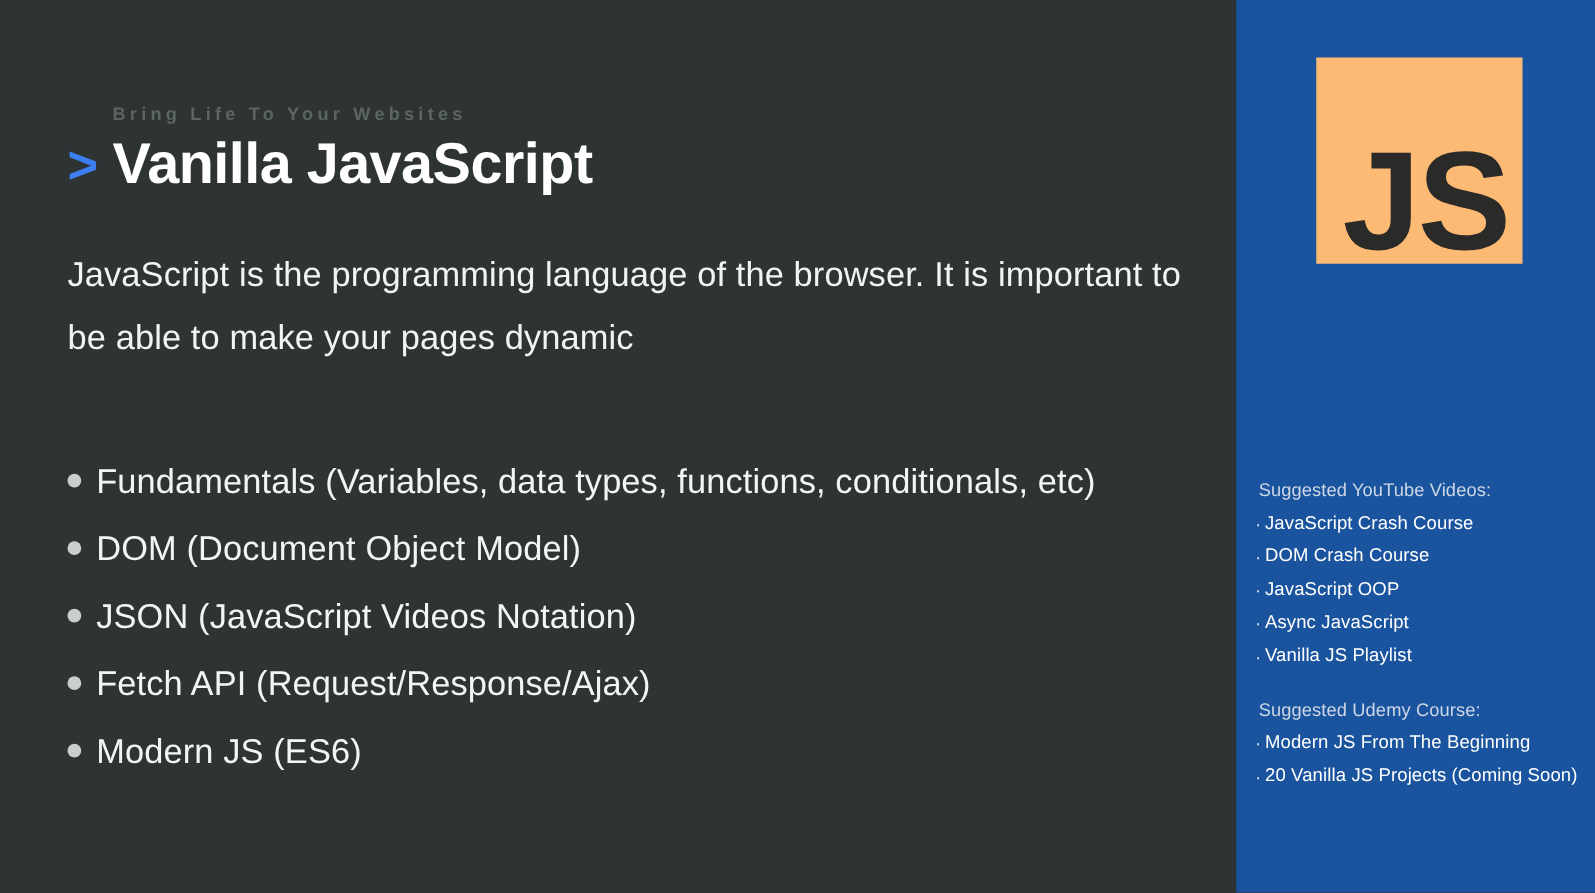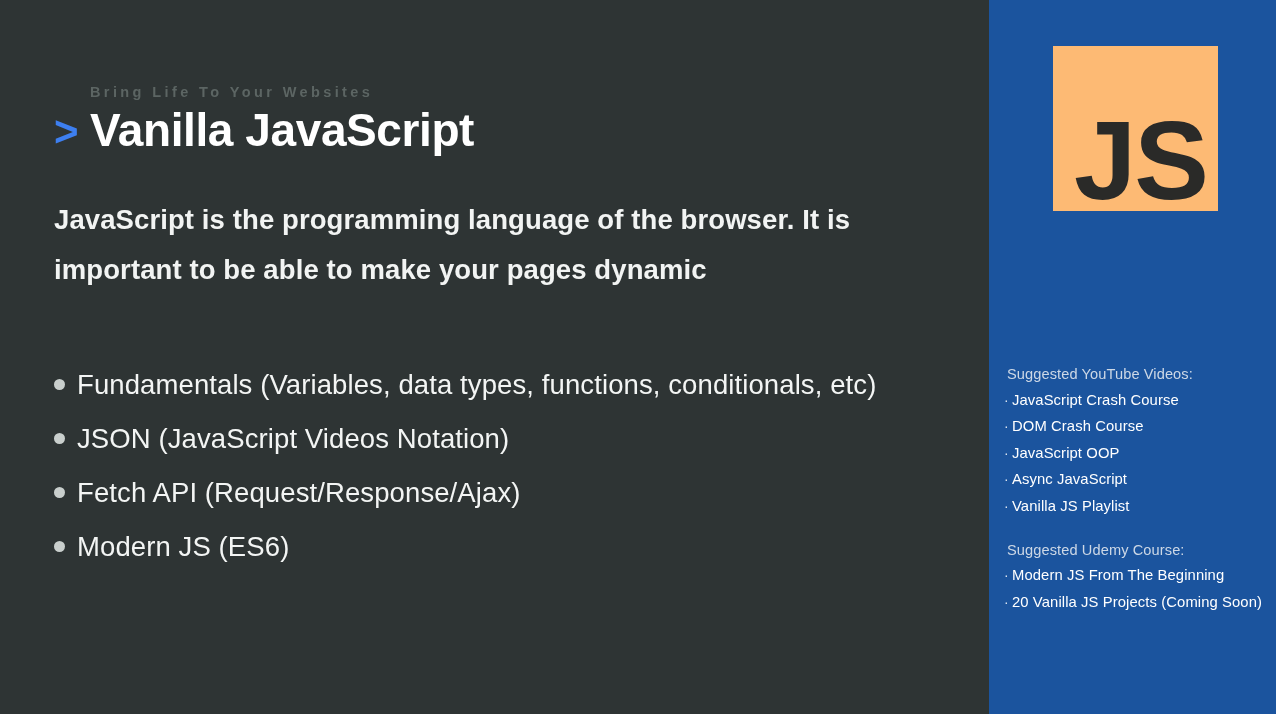--- a/index.html
+++ b/index.html
@@ -68,21 +68,21 @@
     line-height: 1;
     letter-spacing: -0.4px;
     margin: 0;
     white-space: nowrap;
     text-align: center;
   }
 
   .lead {
     color: #f2f4f3;
     font-size: 27.5px;
-    font-weight: 700;
+    font-weight: 400;
     line-height: 50px;
     margin: 30px 0 0 0;
     max-width: 895px;
     letter-spacing: 0.1px;
   }
 
   .bullets {
     list-style: none;
     margin: 62px 0 0 0;
     padding: 0;
@@ -134,21 +134,21 @@
     font-size: 112px;
     font-weight: 700;
     line-height: 1;
     letter-spacing: -2px;
     font-family: "Liberation Sans", sans-serif;
   }
 
   .links {
     position: absolute;
     left: 0;
-    top: 366px;
+    top: 385px;
     width: 287px;
     box-sizing: border-box;
     padding: 0 8px 0 12px;
   }
 
   .link-group + .link-group {
     margin-top: 24px;
   }
   .group-title {
     color: #cdd8e6;
@@ -201,20 +201,24 @@
 
     <p class="lead">JavaScript is the programming language of the browser. It is important to be able to make your pages dynamic</p>
 
     <ul class="bullets">
       <li>
         <span class="dot"></span>
         <span>Fundamentals (Variables, data types, functions, conditionals, etc)</span>
       </li>
       <li>
         <span class="dot"></span>
+        <span>DOM (Document Object Model)</span>
+      </li>
+      <li>
+        <span class="dot"></span>
         <span>JSON (JavaScript Videos Notation)</span>
       </li>
       <li>
         <span class="dot"></span>
         <span>Fetch API (Request/Response/Ajax)</span>
       </li>
       <li>
         <span class="dot"></span>
         <span>Modern JS (ES6)</span>
       </li>

